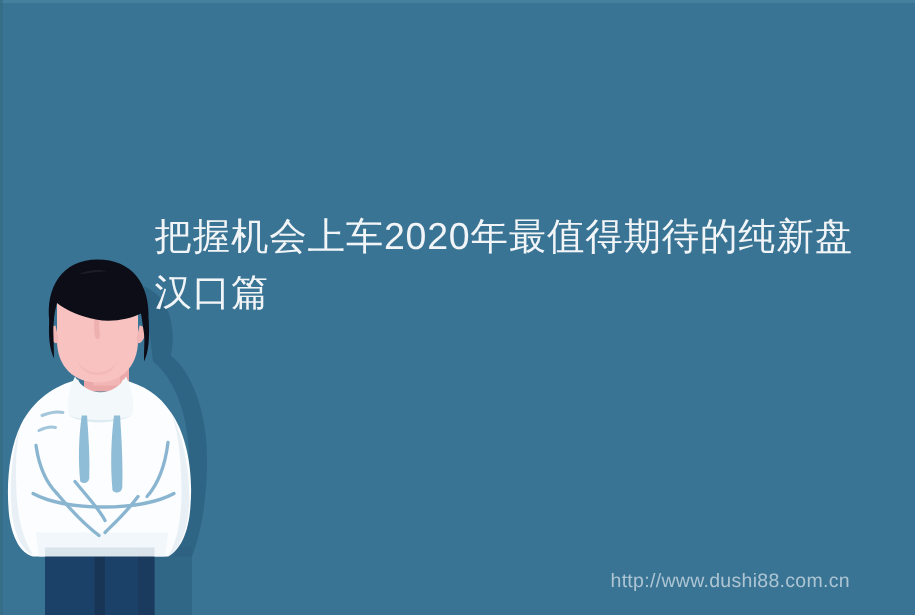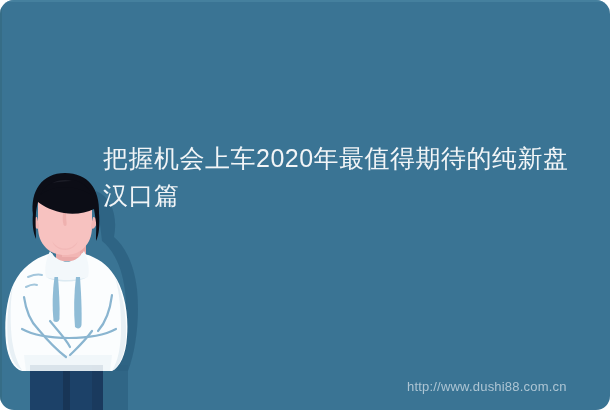--- a/index.html
+++ b/index.html
@@ -8,21 +8,20 @@
     padding: 0;
     background: #ffffff;
   }
   #stage {
     position: relative;
     width: 610px;
     height: 410px;
     overflow: hidden;
     background: #3a7494;
     font-family: "Liberation Sans", "DejaVu Sans", sans-serif;
-    border-radius: 14px;
     -webkit-font-smoothing: antialiased;
   }
   
   #top-edge {
     position: absolute;
     left: 0; top: 0;
     width: 610px; height: 2px;
     background: #4a84a2;
     opacity: 0.75;
     pointer-events: none;

